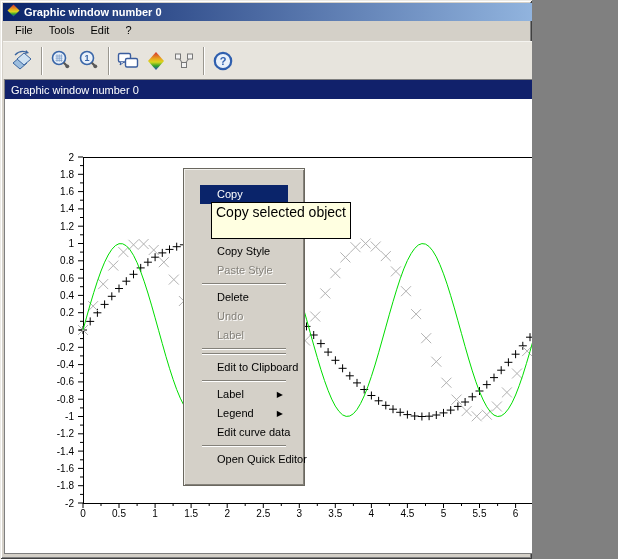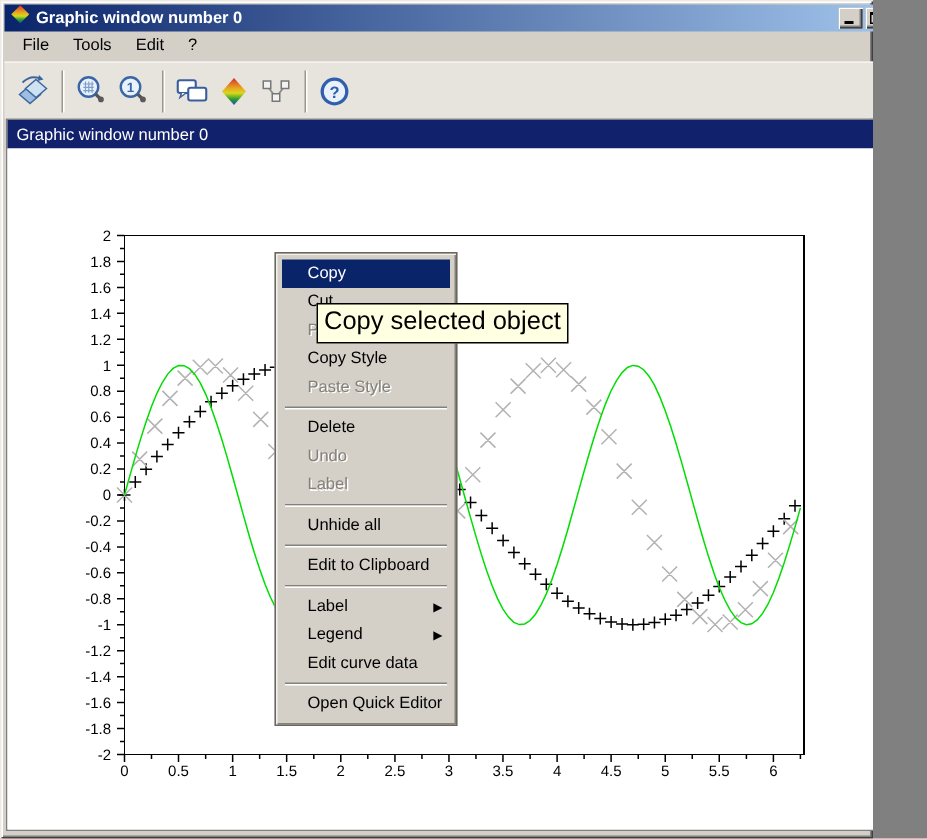--- a/index.html
+++ b/index.html
@@ -1,20 +1,20 @@
 <!DOCTYPE html>
 <html style="--titlebar-g1: #0a246a; --titlebar-g2: #a6caf0; --infobar-bg: #11216b; --menu-highlight: #0a246a; --tooltip-bg: #ffffe1;"><head>
 <meta charset="utf-8">
 <style>
   * { box-sizing: border-box; margin: 0; padding: 0; }
   html,body { font-family: "Liberation Sans", sans-serif; }
   body { background:#808080; }
 
   .window {
-    position: relative; width: 582px; height: 559px;
+    position: relative; width: 532px; height: 559px;
     background: #d4d0c8;
     box-shadow: inset 1px 1px 0 #eceae5, inset -1px -1px 0 #404040,
                 inset 2px 2px 0 #ffffff, inset -2px -2px 0 #808080;
     overflow: hidden;
   }
 
   
   .titlebar {
     position:absolute; left:3px; top:3px; width:612px; height:18px;
     background: linear-gradient(to right, var(--titlebar-g1,#0a246a), var(--titlebar-g2,#a6caf0));
@@ -56,37 +56,37 @@
     display:flex; align-items:center; padding:0 8px 0 6px;
   }
   .infobar .itext { flex:1; }
   .infobar .ihelp { font-weight:bold; padding-right:12px; }
   #plot { position:relative; width:608px; height:454px; background:#fff; }
   #plot text { font-family:"Liberation Sans", sans-serif; }
 
   
   .ctxmenu {
     position:absolute; left:183px; top:168px; width:122px; z-index:10;
-    background:#d4d0c8; padding:4px;
+    background:#d4d0c8; padding:16px;
     border:1px solid #6a675f;
     box-shadow: inset 1px 1px 0 #f2f1ed, inset -1px -1px 0 #85827a;
   }
   .ctx-item { height:19px; line-height:19px; font-size:11px; color:#000;
     padding-left:17px; position:relative; white-space:nowrap; }
   .ctx-item.highlighted { background:var(--menu-highlight,#0a246a); color:#fff; }
   .ctx-item.disabled { color:#84817a; text-shadow:1px 1px 0 #ffffff; }
   .ctx-item .arrow { position:absolute; right:5px; top:0; font-size:8px; }
   .ctx-sep { height:2px; border-top:1px solid #84817a; border-bottom:1px solid #ffffff;
     margin:3px 2px; }
 
   
   .tooltip {
     position:absolute; left:211px; top:202px; z-index:20;
     background:var(--tooltip-bg,#ffffe1); border:1px solid #000;
-    font-size:17px; padding:1px 4px 4px 4px; white-space:nowrap; color:#000;
+    font-size:14px; padding:1px 4px 18px 4px; white-space:nowrap; color:#000;
   }
 </style>
 </head>
 <body>
 
 <div class="window">
 
   <div class="titlebar">
     <span id="app-icon"><svg width="13" height="13" viewBox="0 0 13 13">
           <defs>
@@ -311,21 +311,20 @@
       <div class="ctx-item highlighted">Copy</div>
       <div class="ctx-item">Cut</div>
       <div class="ctx-item disabled">Paste</div>
       <div class="ctx-item">Copy Style</div>
       <div class="ctx-item disabled">Paste Style</div>
       <div class="ctx-sep"></div>
       <div class="ctx-item">Delete</div>
       <div class="ctx-item disabled">Undo</div>
       <div class="ctx-item disabled">Label</div>
       <div class="ctx-sep"></div>
-      <div class="ctx-item">Unhide all</div>
       <div class="ctx-sep"></div>
       <div class="ctx-item">Edit to Clipboard</div>
       <div class="ctx-sep"></div>
       <div class="ctx-item">Label<span class="arrow">▶</span></div>
       <div class="ctx-item">Legend<span class="arrow">▶</span></div>
       <div class="ctx-item">Edit curve data</div>
       <div class="ctx-sep"></div>
       <div class="ctx-item">Open Quick Editor</div>
     </div>
 

